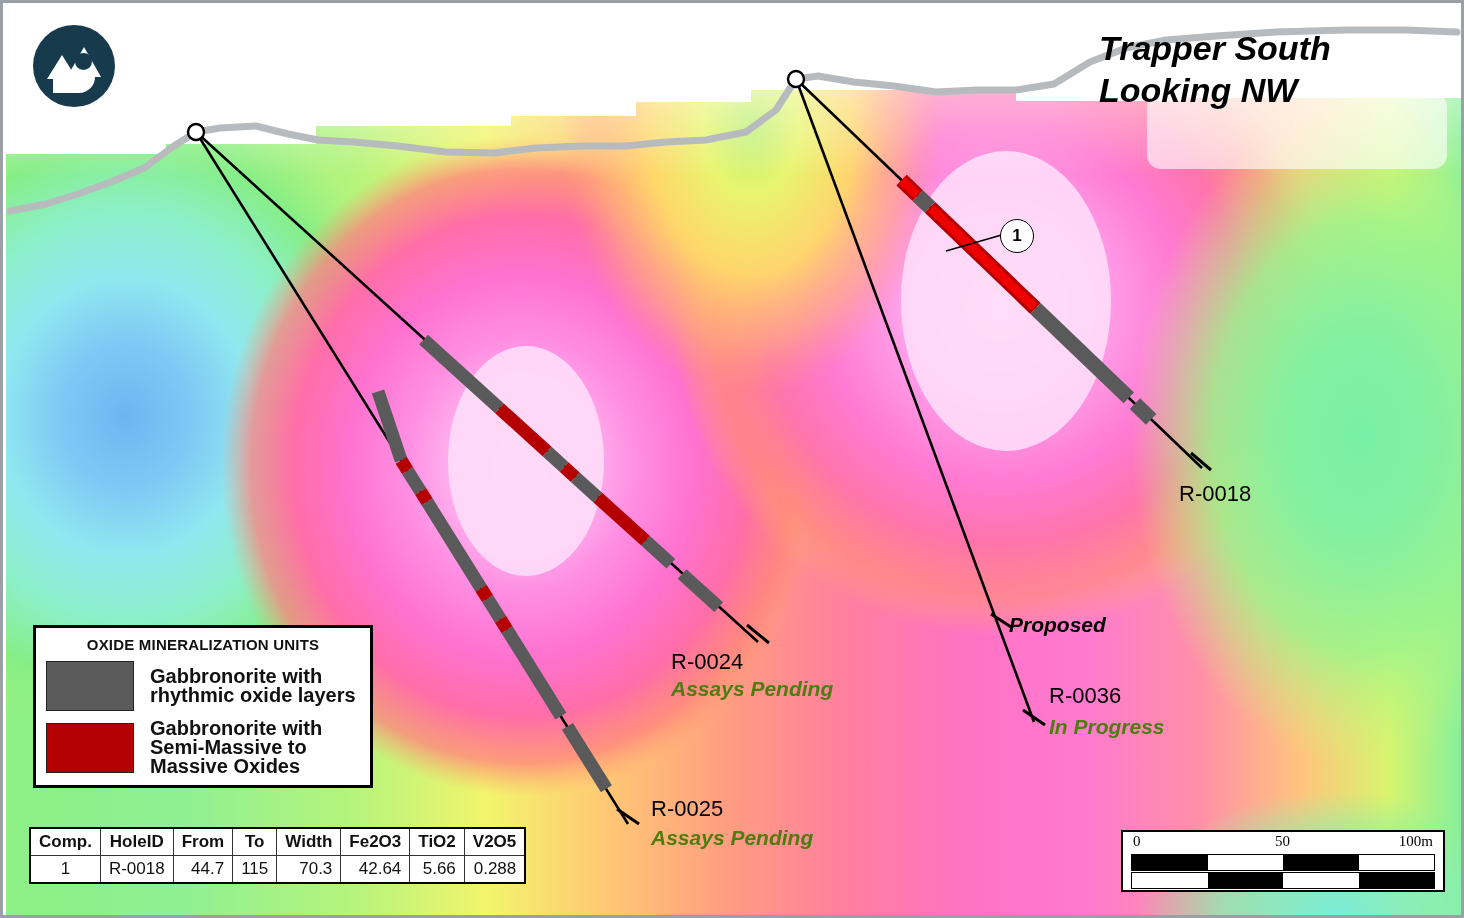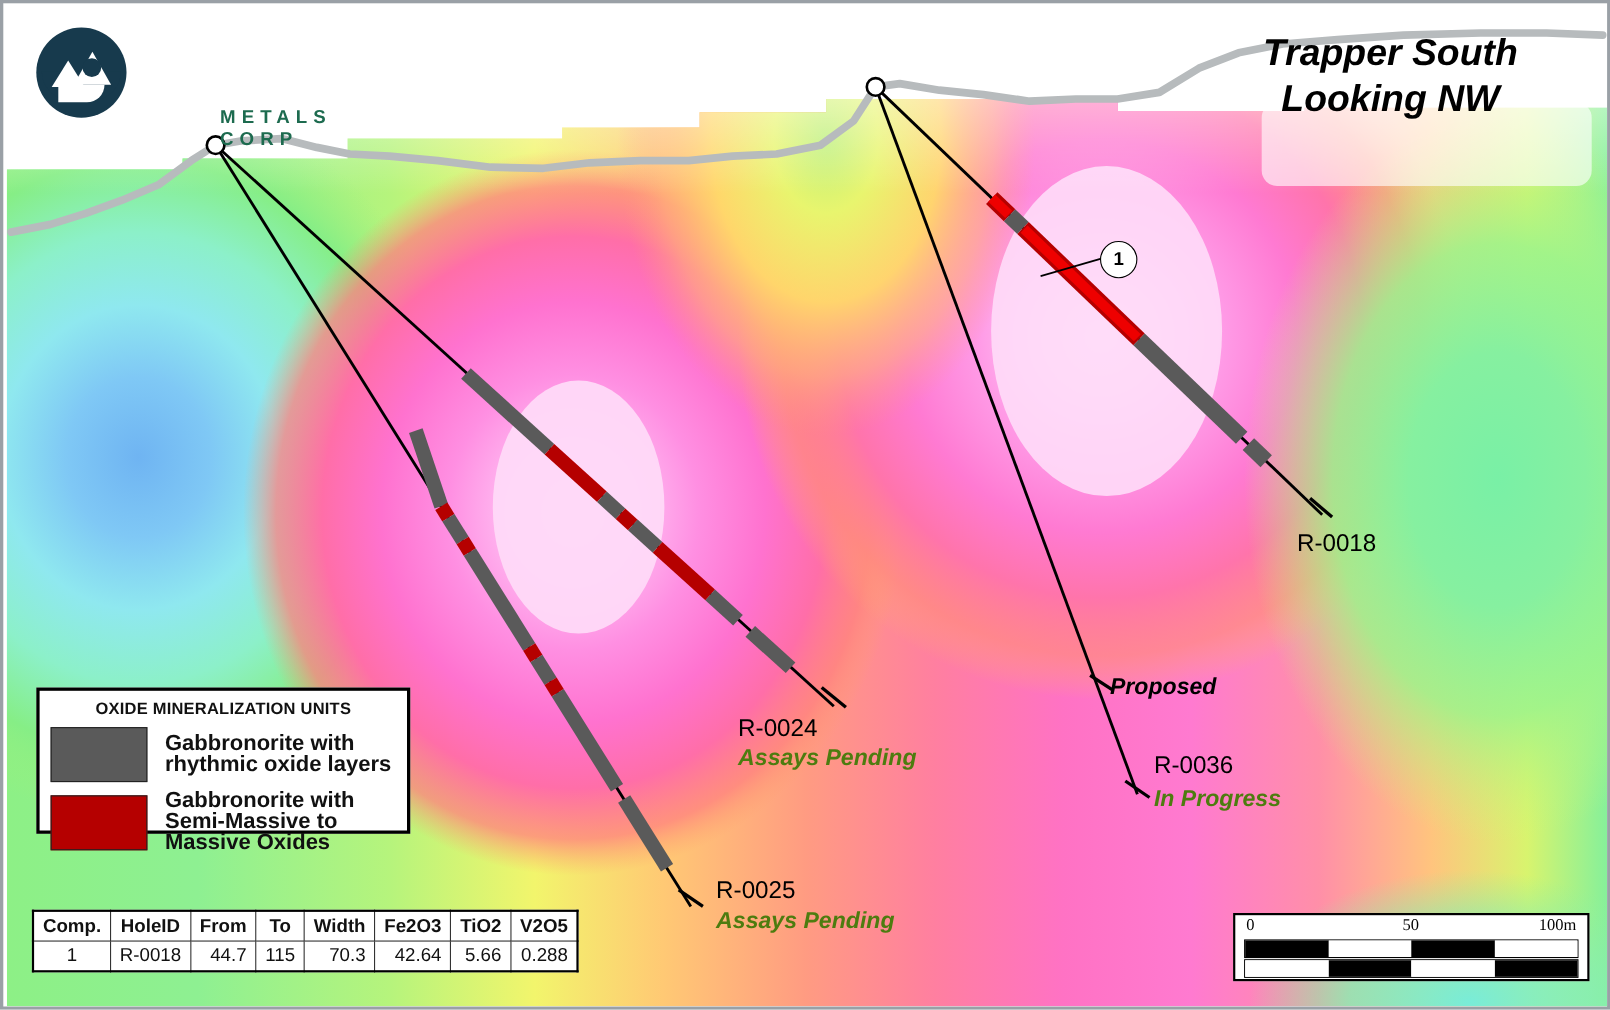--- a/index.html
+++ b/index.html
@@ -25,24 +25,24 @@
       background:#173a4d;}
   #logo-mark .tail{position:absolute;left:20px;top:52px;width:42px;height:16px;background:#ffffff;
       border-radius:0 0 18px 0;}
   #logo-word{position:absolute;left:100px;top:8px;font-size:62px;font-weight:bold;
       letter-spacing:1px;color:#173a4d;line-height:62px;font-family:"Liberation Sans",sans-serif;}
   #logo-sub{position:absolute;left:175px;top:76px;font-size:17px;font-weight:bold;
       letter-spacing:5.5px;color:#1d6b4f;}
   
   #title-bg{position:absolute;right:14px;top:90px;width:300px;height:76px;
       background:rgba(255,255,255,0.62);border-radius:14px;}
-  #title{position:absolute;right:32px;top:24px;width:330px;text-align:center;
+  #title{position:absolute;right:32px;top:24px;width:330px;text-align:left;
       font-size:34px;font-weight:bold;font-style:italic;color:#000;line-height:42px;}
   
-  #legend{position:absolute;left:30px;top:622px;width:340px;height:133px;background:#ffffff;
+  #legend{position:absolute;left:30px;top:622px;width:340px;height:163px;background:#ffffff;
       border:3px solid #000;box-sizing:border-box;}
   #legend h4{margin:0;padding:8px 0 6px 0;text-align:center;font-size:15px;font-weight:bold;
       color:#111;letter-spacing:0.2px;}
   .leg-row{display:flex;align-items:center;padding:2px 8px 6px 10px;}
   .leg-sw{width:86px;height:48px;border:1px solid #222;flex:0 0 auto;}
   .leg-tx{margin-left:16px;font-size:20px;font-weight:bold;color:#111;line-height:19px;}
   
   #assay{position:absolute;left:26px;top:824px;border-collapse:collapse;background:#fff;
       border:2px solid #000;}
   #assay th,#assay td{border:1px solid #333;font-size:17px;padding:3px 8px;color:#111;}
@@ -230,21 +230,20 @@
   </div>
 
   <div id="logo-block">
     <div id="logo-mark">
       <div class="swoosh"></div>
       <div class="m1"></div>
       <div class="m2"></div>
       <div class="tail"></div>
       <div class="dot"></div>
     </div>
-    <div id="logo-sub">METALS CORP</div>
   </div>
 
   <div id="title-bg"></div>
   <div id="title">
     <div>Trapper South</div>
     <div>Looking NW</div>
   </div>
 
   <div class="hole-label" style="left:1176px;top:478px;">R-0018</div>
 

